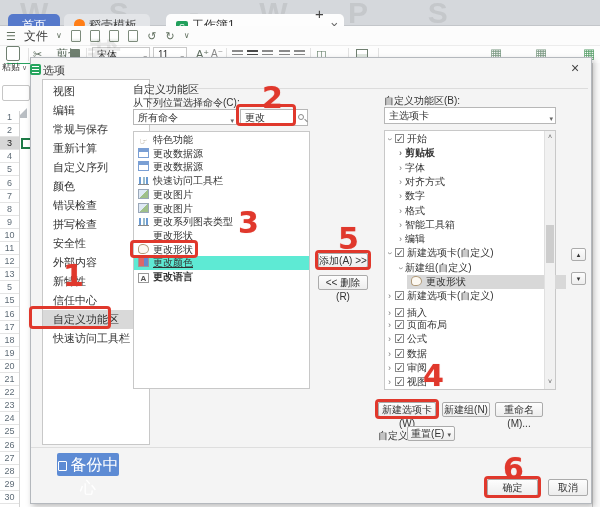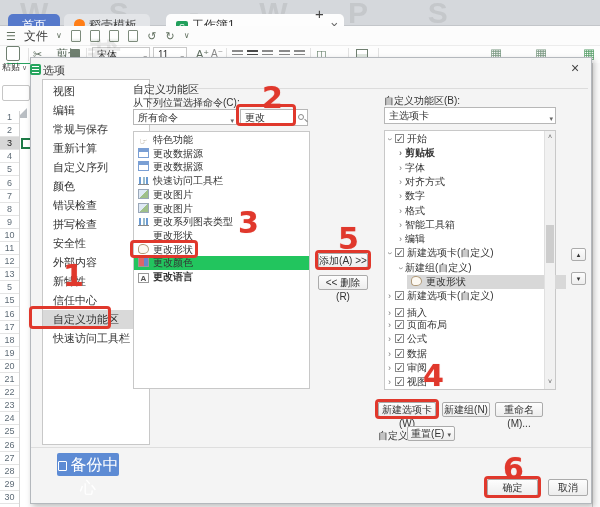--- a/index.html
+++ b/index.html
@@ -64,21 +64,21 @@
   #grp-line { left:192px; top:88px; width:396px; height:1px; background:#dcdcdc; }
   #src-lbl { left:133px; top:96px; font-size:10px; color:#333; }
   .combo { position:absolute; background:#fff; border:1px solid #b7b7b7; font-size:10px; line-height:15px; padding:0 14px 0 4px; color:#333; white-space:nowrap; }
   #src-combo { left:133px; top:109px; width:104px; height:16px; }
   #search { left:240px; top:109px; width:68px; height:17px; background:#fff; border:1px solid #b7b7b7; font-size:10px; line-height:15px; padding:0 14px 0 4px; }
   .mag { position:absolute; right:3px; top:4px; width:6px; height:6px; border:1px solid #8a8a8a; border-radius:50%; }
   .mag::after { content:""; position:absolute; left:5px; top:5px; width:4px; height:1px; background:#8a8a8a; transform:rotate(45deg); }
 
   #cmdbox { left:133px; top:131px; width:177px; height:258px; background:#fff; border:1px solid #c8c8c8; overflow:hidden; }
   .cmdrow { position:absolute; left:134px; width:175px; height:13.7px; line-height:13.7px; font-size:10px; color:#333; white-space:nowrap; }
-  .cmdrow.sel { background:#22c55e; }
+  .cmdrow.sel { background:#5eead4;text-decoration:underline; }
   .cic { display:inline-block; width:11px; height:10px; margin:0 4px 0 4px; vertical-align:-1px; font-size:9px; line-height:10px; text-align:center; }
   .cic.none { visibility:hidden; }
   .ic-hand { color:#8a7a5a; }
   .ic-table { border:1px solid #7a9fd4; background:linear-gradient(#7a9fd4 3px,#fff 3px); }
   .ic-chart { background:linear-gradient(90deg,#6b9bd2 0 2px,transparent 2px 4px,#9bc 4px 6px,transparent 6px 7px,#6b9bd2 7px 9px,transparent 9px); background-size:9px 8px; background-repeat:no-repeat; background-position:1px 2px; border-bottom:1px solid #888; }
   .ic-pic { border:1px solid #9aa7b8; background:linear-gradient(135deg,#dfe9f5 50%,#9fc08a 50%); }
   .ic-shape { border:1px solid #b09a7a; border-radius:45% 55% 50% 40%; background:#fdf9f2; }
   .ic-color { background:linear-gradient(90deg,#d66 50%,#68c 50%); border:1px solid #999; }
   .ic-lang { border:1px solid #999; color:#555; font-size:8px; background:#fff; }
 

